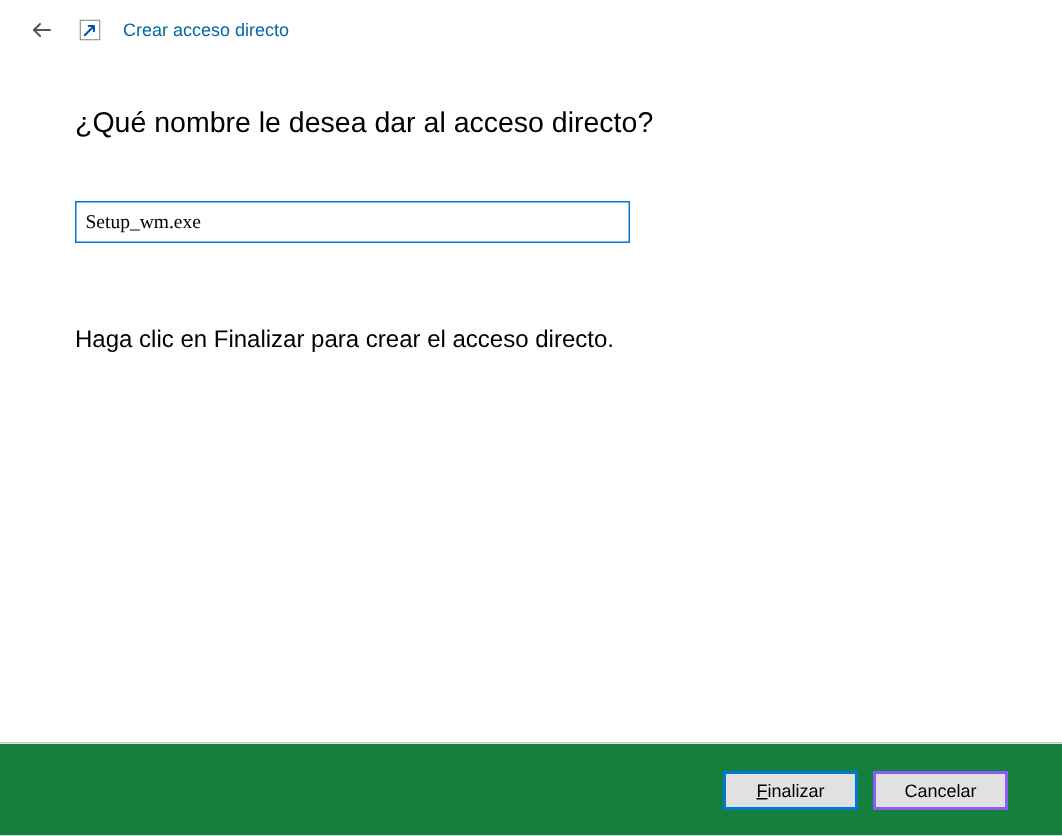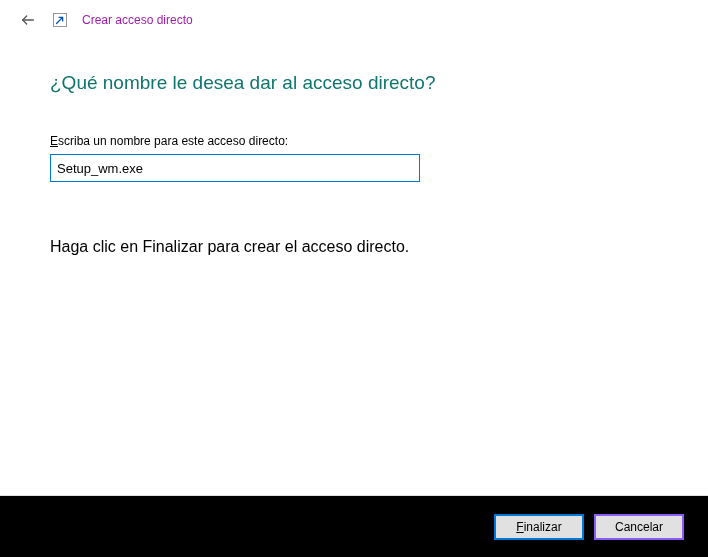--- a/index.html
+++ b/index.html
@@ -19,60 +19,60 @@
     padding-left: 18px;
     gap: 14px;
   }
   .back-arrow {
     width: 20px; height: 20px;
     display: flex; align-items: center; justify-content: center;
     color: #555;
   }
   .back-arrow svg { width: 16px; height: 16px; stroke: currentColor; }
   .shortcut-icon { width: 16px; height: 16px; display:flex; align-items:center; justify-content:center; }
-  .header-title { font-size: 12px; color: #a21caf; text-align: center; }
+  .header-title { font-size: 12px; color: #0369a1; text-align: center; }
   .content {
     position: absolute;
     left: 50px; right: 30px; top: 62px;
   }
   .main-heading {
     font-size: 19px;
-    color: #0f766e;
+    color: #000000;
     font-weight: 400;
     margin: 10px 0 40px 0;
   }
   .field-label {
     font-size: 12px;
     margin-bottom: 6px;
   }
   .underline { text-decoration: underline; }
   .name-input {
     width: 370px;
     height: 28px;
     border: 1px solid #0078d7;
     padding: 3px 6px;
-    font-family: Liberation Sans, sans-serif;
+    font-family: Liberation Serif, serif;
     font-size: 13px;
     outline: none;
     background: #fff;
   }
   .hint {
     margin-top: 56px;
     font-size: 16px;
   }
   .footer {
     position: absolute;
     left: 0; right: 0; bottom: 0;
     height: 62px;
     border-top: 1px solid #e0e0e0;
-    background: #000000;
+    background: #15803d;
     display: flex;
     align-items: center;
     justify-content: flex-end;
-    padding-right: 24px;
+    padding-right: 36px;
     gap: 10px;
   }
   .btn {
     min-width: 90px;
     height: 26px;
     font-family: inherit;
     font-size: 12px;
     background: #e1e1e1;
     border: 2px solid #8b5cf6;
     padding: 2px 16px;
@@ -101,23 +101,20 @@
         <rect x="0.5" y="0.5" width="15" height="15" fill="#fff" stroke="#888" stroke-width="1"></rect>
         <path d="M4 12 L11 5 M11 5 L7 5 M11 5 L11 9" stroke="#0050b3" stroke-width="1.5" fill="none" stroke-linecap="round"></path>
       </svg>
     </div>
     <div class="header-title">Crear acceso directo</div>
   </div>
 
   <div class="content">
     <div class="main-heading">¿Qué nombre le desea dar al acceso directo?</div>
 
-    <div class="field-label">
-      <span class="underline">E</span><span>scriba un nombre para este acceso directo:</span>
-    </div>
 
     <input type="text" class="name-input" value="Setup_wm.exe" style="">
 
     <div class="hint">Haga clic en Finalizar para crear el acceso directo.</div>
   </div>
 
   <div class="footer">
     <button class="btn primary">
       <span class="underline">F</span><span>inalizar</span>
     </button>

